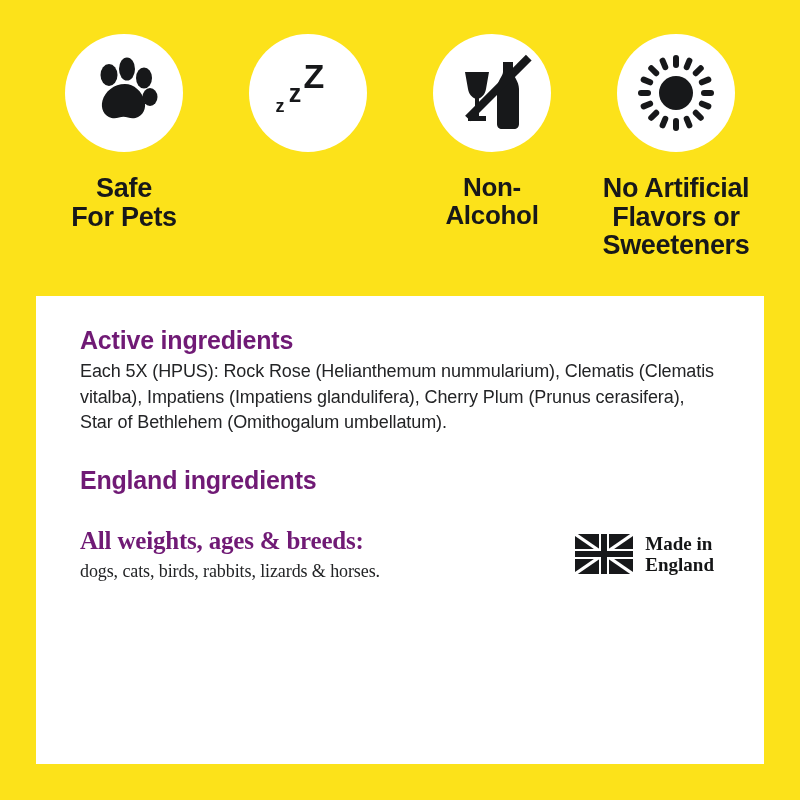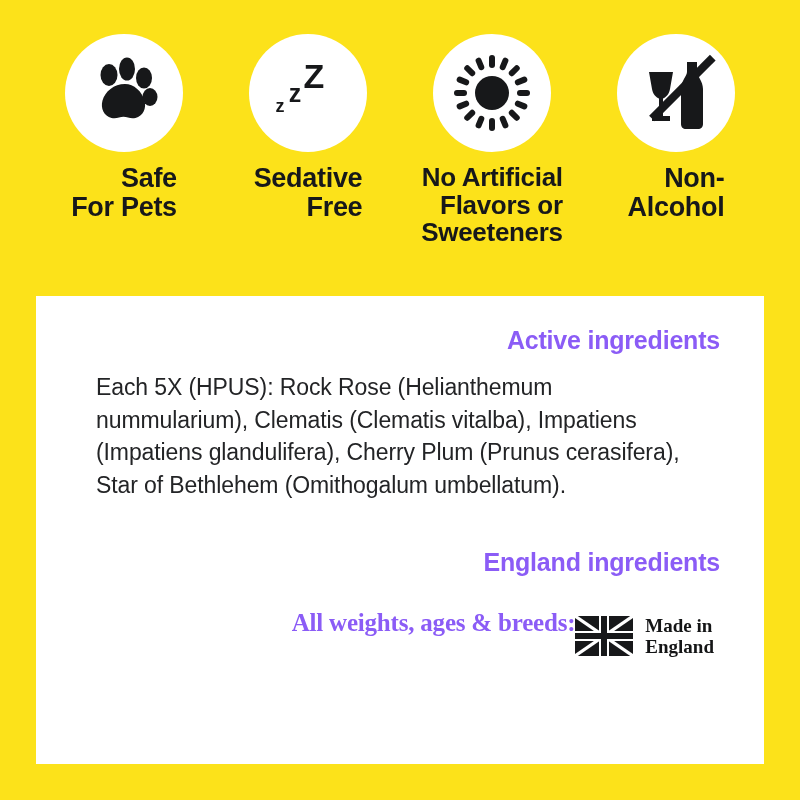--- a/index.html
+++ b/index.html
@@ -42,22 +42,22 @@
     width: 118px;
     height: 118px;
     border-radius: 50%;
     background: #FFFFFF;
     display: flex;
     align-items: center;
     justify-content: center;
     position: relative;
   }
   .badge-label {
-    margin-top: 12px;
-    text-align: right;
+    margin-top: 22px;
+    text-align: center;
     font-weight: bold;
     color: #17181A;
     font-size: 27px;
     line-height: 1.06;
     letter-spacing: -0.3px;
     white-space: pre-line;
   }
   .badge:nth-child(3) .badge-label {
     font-size: 26px;
   }
@@ -69,30 +69,29 @@
     top: 296px;
     width: 728px;
     height: 468px;
     background: #FFFFFF;
     box-sizing: border-box;
     padding: 30px 44px 0 44px;
   }
   .heading {
     font-size: 25px;
     font-weight: bold;
-    color: #8b5cf6;
+    color: #701a75;
     margin: 0 0 4px 0;
     letter-spacing: -0.2px;
-    text-align: right;
   }
   .body-text {
-    font-size: 23px;
+    font-size: 18px;
     color: #232426;
     line-height: 1.42;
-    margin: 16px;
+    margin: 0;
     letter-spacing: -0.1px;
   }
   .block-gap { height: 30px; }
   .block-gap-sm { height: 28px; }
 
   .footer-row {
     display: flex;
     align-items: flex-start;
     justify-content: space-between;
     font-family: Liberation Serif, serif;
@@ -145,22 +144,39 @@
         <span>
           <svg width="80" height="74" viewBox="0 0 80 74">
             <g fill="#17181A" font-family="Liberation Sans, sans-serif" font-weight="bold">
               <text x="46" y="32" font-size="34" text-anchor="middle">Z</text>
               <text x="27" y="46" font-size="25" text-anchor="middle">z</text>
               <text x="12" y="56" font-size="18" text-anchor="middle">z</text>
             </g>
           </svg>
         </span>
       </div>
-      <div class="badge-label">Sedative
-Free</div>
+    </div>
+
+    <div class="badge">
+      <div class="badge-circle">
+        <span>
+          <svg width="86" height="86" viewBox="0 0 86 86">
+            <g fill="#17181A">
+
+              <path d="M54 12h10v10c0 4 6 9 6 17v35c0 3-2 5-5 5H53c-3 0-5-2-5-5V39c0-8 6-13 6-17V12z"></path>
+
+              <path d="M16 22h24l-3 17c-0.8 5-4 8.5-7 9.5V66h7v5H19v-5h7V48.5c-3-1-6.2-4.5-7-9.5L16 22z"></path>
+
+              <rect x="8" y="40" width="86" height="8" transform="rotate(-45 43 43)"></rect>
+            </g>
+          </svg>
+        </span>
+      </div>
+      <div class="badge-label">Non-
+Alcohol</div>
     </div>
 
     <div class="badge">
       <div class="badge-circle">
         <span>
           <svg width="80" height="80" viewBox="0 0 80 80">
             <g fill="#17181A">
               <circle cx="40" cy="40" r="17"></circle>
               <g>
                 <rect x="37" y="2" width="6" height="13" rx="3"></rect>
@@ -182,59 +198,41 @@
               </g>
             </g>
           </svg>
         </span>
       </div>
       <div class="badge-label">No Artificial
 Flavors or
 Sweeteners</div>
     </div>
 
-    <div class="badge">
-      <div class="badge-circle">
-        <span>
-          <svg width="86" height="86" viewBox="0 0 86 86">
-            <g fill="#17181A">
-
-              <path d="M54 12h10v10c0 4 6 9 6 17v35c0 3-2 5-5 5H53c-3 0-5-2-5-5V39c0-8 6-13 6-17V12z"></path>
-
-              <path d="M16 22h24l-3 17c-0.8 5-4 8.5-7 9.5V66h7v5H19v-5h7V48.5c-3-1-6.2-4.5-7-9.5L16 22z"></path>
-
-              <rect x="8" y="40" width="86" height="8" transform="rotate(-45 43 43)"></rect>
-            </g>
-          </svg>
-        </span>
-      </div>
-      <div class="badge-label">Non-
-Alcohol</div>
-    </div>
-
   </div>
 
   <div class="panel">
 
     <div>
       <p class="heading">Active ingredients</p>
       <p class="body-text">Each 5X (HPUS): Rock Rose (Helianthemum nummularium), Clematis (Clematis vitalba), Impatiens (Impatiens glandulifera), Cherry Plum (Prunus cerasifera), Star of Bethlehem (Omithogalum umbellatum).</p>
     </div>
 
     <div class="block-gap"></div>
 
     <div>
       <p class="heading">England ingredients</p>
     </div>
 
     <div class="block-gap-sm"></div>
 
     <div class="footer-row">
       <div class="footer-left">
         <p class="heading">All weights, ages &amp; breeds:</p>
+        <p class="body-text">dogs, cats, birds, rabbits, lizards &amp; horses.</p>
       </div>
       <div class="footer-right">
         <span>
           <svg width="58" height="40" viewBox="0 0 58 40">
             <rect x="0" y="0" width="58" height="40" fill="#17181A"></rect>
             <g stroke="#FFFFFF" stroke-width="3.2">
               <line x1="0" y1="0" x2="58" y2="40"></line>
               <line x1="58" y1="0" x2="0" y2="40"></line>
             </g>
             <rect x="24" y="0" width="10" height="40" fill="#FFFFFF"></rect>

